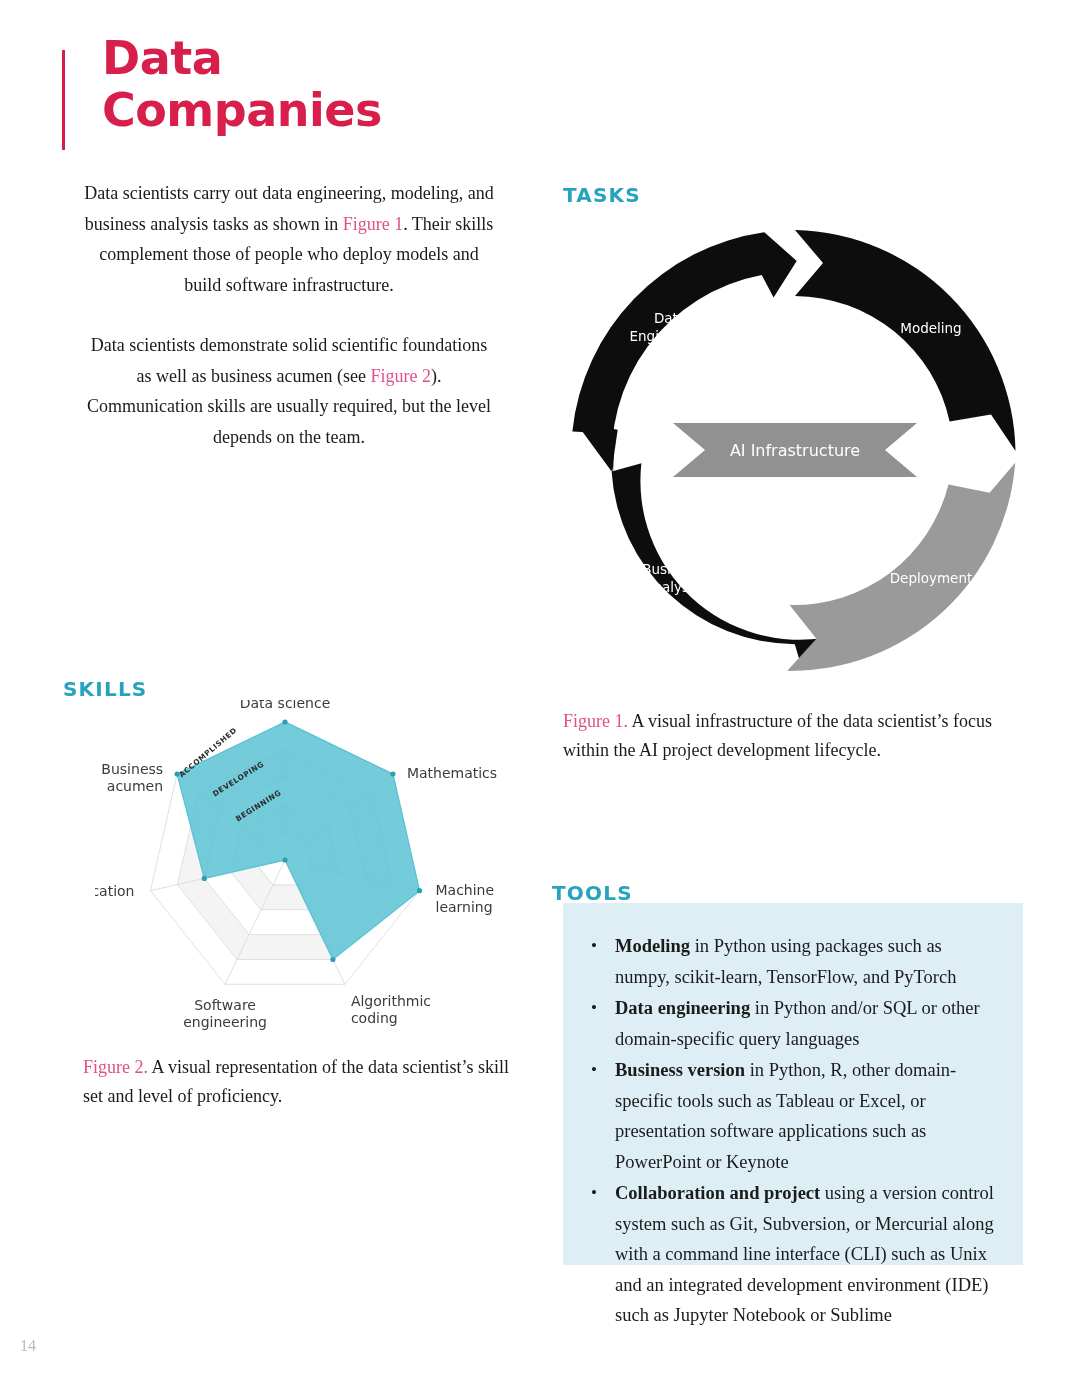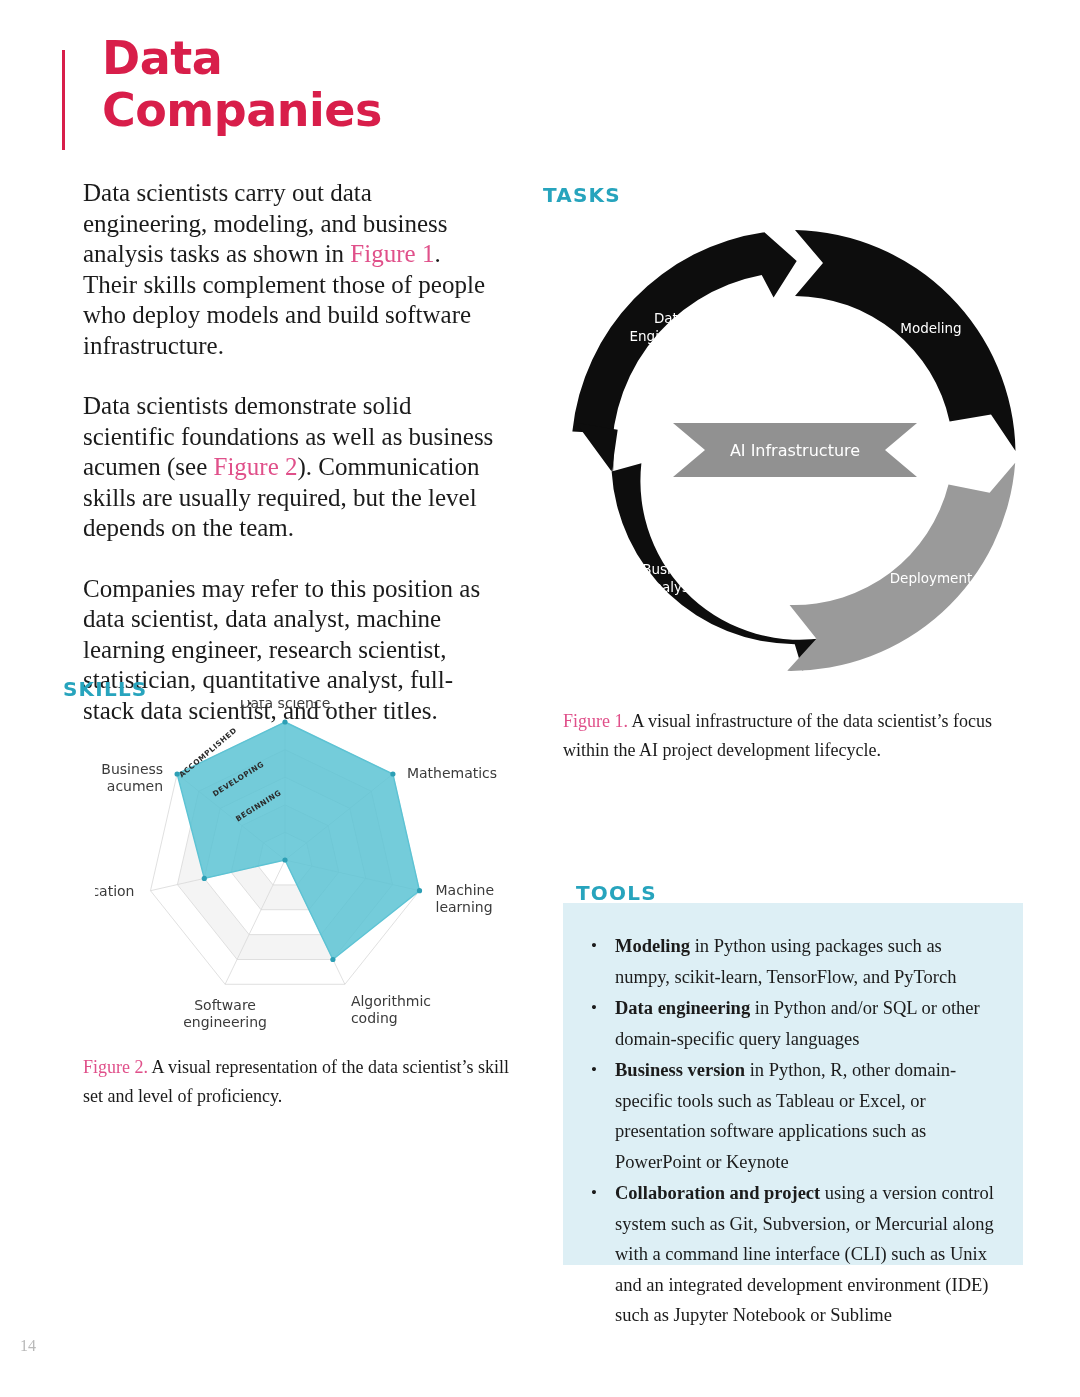--- a/index.html
+++ b/index.html
@@ -14,30 +14,30 @@
   
   #title-block{position:absolute;left:62px;top:48px;width:480px;height:104px;}
   #title-rule{position:absolute;left:0;top:2px;width:3px;height:100px;background:#d81e4a;}
   #title-text{position:absolute;left:40px;top:-16px;
     font-family:"DejaVu Sans", sans-serif;
     font-weight:bold;font-size:46px;line-height:52px;color:#d81e4a;
     letter-spacing:-0.5px;}
 
   
   .body-col{position:absolute;left:83px;top:178px;width:412px;}
-  .para{font-size:25px;line-height:30.5px;color:#1b1b1b;margin:0 0 30px 0;
-        text-align:left;}
+  .para{font-size:18px;line-height:30.5px;color:#1b1b1b;margin:0 0 30px 0;
+        text-align:center;}
   .figref{color:#e0508a;}
 
   
   .sec-h{font-family:"DejaVu Sans", sans-serif;font-weight:bold;
     font-size:20px;letter-spacing:1.2px;color:#27a4bd;}
-  #tasks-h{position:absolute;left:543px;top:183px;}
+  #tasks-h{position:absolute;left:563px;top:183px;}
   #skills-h{position:absolute;left:63px;top:677px;}
-  #tools-h{position:absolute;left:576px;top:881px;}
+  #tools-h{position:absolute;left:552px;top:881px;}
 
   
   #fig1{position:absolute;left:555px;top:215px;width:480px;height:470px;}
   #fig1 svg{display:block;}
   .donut-label{font-family:"DejaVu Sans", sans-serif;font-size:13.5px;fill:#ffffff;}
   .banner-label{font-family:"DejaVu Sans", sans-serif;font-size:16px;fill:#ffffff;}
 
   
   .caption{font-size:18px;line-height:29px;color:#1b1b1b;}
   .caption b{color:#e0508a;font-weight:normal;margin-top:36px;}
@@ -72,21 +72,20 @@
     <div id="title-rule"></div>
     <div id="title-text">
       <div>Data</div>
       <div>Companies</div>
     </div>
   </div>
 
   <div class="body-col">
     <p class="para"><span>Data scientists carry out data engineering, modeling, and business analysis tasks as shown in </span><span class="figref">Figure 1</span><span>. Their skills complement those of people who deploy models and build software infrastructure.</span></p>
     <p class="para"><span>Data scientists demonstrate solid scientific foundations as well as business acumen (see </span><span class="figref">Figure 2</span><span>). Communication skills are usually required, but the level depends on the team.</span></p>
-    <p class="para">Companies may refer to this position as data scientist, data analyst, machine learning engineer, research scientist, statistician, quantitative analyst, full-stack data scientist, and other titles.</p>
   </div>
 
   <div class="sec-h" id="tasks-h">TASKS</div>
   <div class="sec-h" id="skills-h">SKILLS</div>
   <div class="sec-h" id="tools-h">TOOLS</div>
 
   <div id="fig1">
     <svg width="480" height="470" viewBox="0 0 480 470">
       <defs>
         

